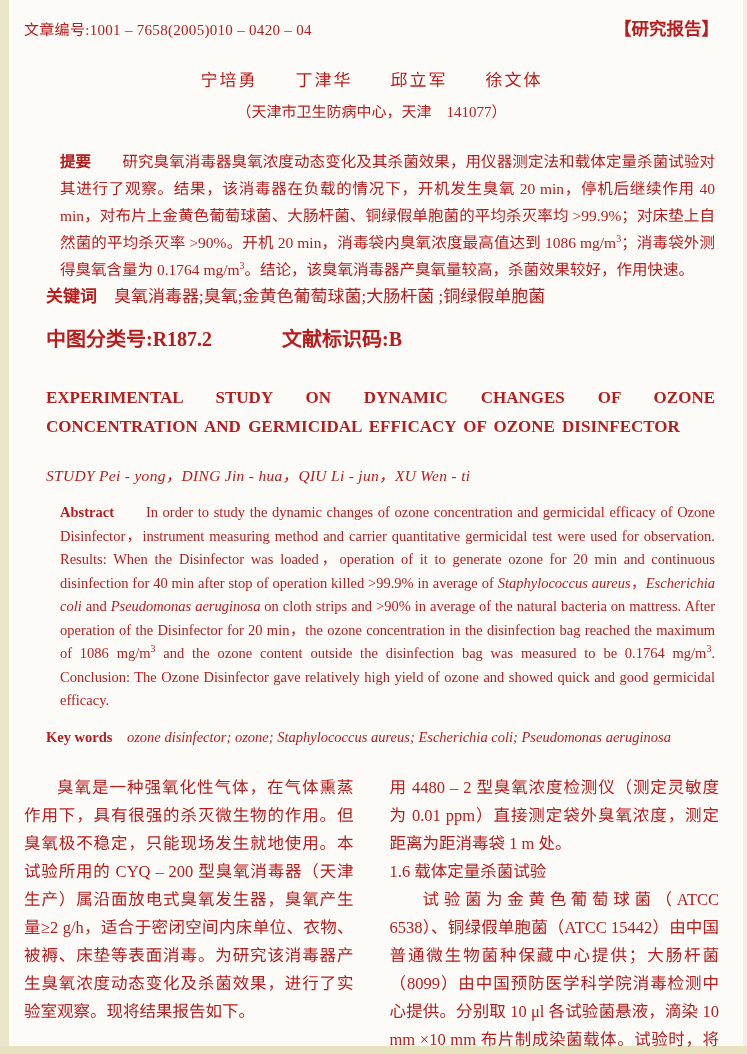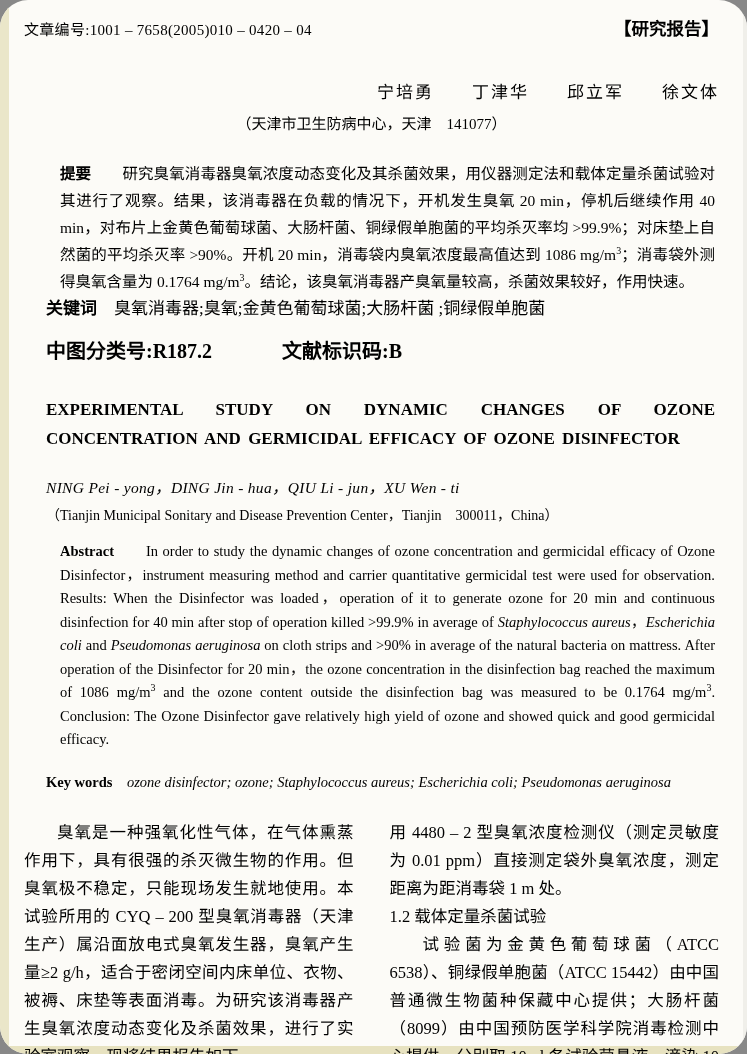--- a/index.html
+++ b/index.html
@@ -11,45 +11,45 @@
   .edge-left{position:absolute;left:0;top:0;width:9px;height:100%;}
   .edge-bottom{position:absolute;left:0;bottom:0;width:100%;height:8px;}
   .edge-right{position:absolute;right:0;top:0;width:4px;height:100%;background:#f0efea;}
   .content{position:absolute;left:24px;right:28px;top:0;}
 
   .topline{display:flex;justify-content:space-between;align-items:baseline;margin-top:15px;}
   .article-no{font-size:15px;letter-spacing:.3px;}
   .report-tag{font-weight:bold;font-size:17.5px;}
 
   .title{text-align:center;font-size:25px;font-weight:bold;letter-spacing:1.5px;margin-top:30px;}
-  .authors{text-align:right;font-size:17px;margin-top:38px;letter-spacing:2px;}
+  .authors{text-align:center;font-size:17px;margin-top:26px;letter-spacing:2px;}
   .affiliation{text-align:center;font-size:15px;margin-top:9px;}
 
   .meta{margin:27px 4px 0 36px;font-size:15.5px;line-height:27px;text-align:justify;}
   .kwline{margin:0 4px 16px 22px;font-size:17px;line-height:27px;font-family:Liberation Serif, serif;}
   .clcline{margin:0 4px 0 22px;font-size:20px;line-height:27px;}
   .clc-gap{display:inline-block;width:70px;}
 
   .en-title{margin:30px 4px 0 22px;font-size:17px;font-weight:bold;line-height:29px;text-align:justify;text-align-last:left;word-spacing:3px;}
   .en-authors{margin:22px 4px 0 22px;font-size:15.5px;font-style:italic;letter-spacing:.3px;}
   .en-affil{margin:7px 4px 0 22px;font-size:14px;}
   .en-abstract{margin:16px 4px 0 36px;font-size:14.5px;line-height:23.5px;text-align:justify;}
-  .en-keywords{margin:19px 4px 0 22px;font-size:14.5px;line-height:23.5px;}
+  .en-keywords{margin:13px 4px 0 22px;font-size:14.5px;line-height:23.5px;}
 
   .columns{display:flex;gap:36px;margin-top:25px;font-size:16.5px;line-height:28px;text-align:justify;}
   .col{flex:1;min-width:0;}
   .col p{margin:0;}
   .col p.indent{text-indent:2em;}
   .h2{margin:0;}
   sup{font-size:10px;line-height:0;}
 </style>
 </head>
 <body>
 
-<div class="page" style="background: rgb(252, 251, 247); color: #000000; border-radius: 28px;">
+<div class="page" style="background: rgb(252, 251, 247); color: #b91c1c;">
   <div class="edge-left" style="background: rgb(234, 230, 201);"></div>
   <div class="edge-right"></div>
   <div class="edge-bottom" style="background: rgb(231, 226, 192);"></div>
 
   <div class="content">
 
     <div class="topline">
       <span class="article-no">文章编号:1001 – 7658(2005)010 – 0420 – 04</span>
       <span class="report-tag">【研究报告】</span>
     </div>
@@ -57,31 +57,30 @@
     <div class="authors">宁培勇　　丁津华　　邱立军　　徐文体</div>
     <div class="affiliation">（天津市卫生防病中心，天津　141077）</div>
 
     <div class="meta"><span style="font-weight: bold;">提要</span><span>　　研究臭氧消毒器臭氧浓度动态变化及其杀菌效果，用仪器测定法和载体定量杀菌试验对其进行了观察。结果，该消毒器在负载的情况下，开机发生臭氧 20 min，停机后继续作用 40 min，对布片上金黄色葡萄球菌、大肠杆菌、铜绿假单胞菌的平均杀灭率均 &gt;99.9%；对床垫上自然菌的平均杀灭率 &gt;90%。开机 20 min，消毒袋内臭氧浓度最高值达到 1086 mg/m</span><sup>3</sup><span>；消毒袋外测得臭氧含量为 0.1764 mg/m</span><sup>3</sup><span>。结论，该臭氧消毒器产臭氧量较高，杀菌效果较好，作用快速。</span></div>
     <div class="kwline"><span style="font-weight: bold;">关键词</span><span>　臭氧消毒器;臭氧;金黄色葡萄球菌;大肠杆菌 ;铜绿假单胞菌</span></div>
     <div class="clcline">
       <b>中图分类号:R187.2</b><span class="clc-gap"></span><b>文献标识码:B</b>
     </div>
 
     <div class="en-title">EXPERIMENTAL STUDY ON DYNAMIC CHANGES OF OZONE CONCENTRATION AND GERMICIDAL EFFICACY OF OZONE DISINFECTOR</div>
-    <div class="en-authors">NING Pei - yong，DING Jin - hua，QIU Li - jun，XU Wen - ti</div>
-    <div class="en-affil">（Tianjin Municipal Sonitary and Disease Prevention Center，Tianjin　300011，China）</div>
+    <div class="en-authors">STUDY Pei - yong，DING Jin - hua，QIU Li - jun，XU Wen - ti</div>
     <div class="en-abstract"><span style="font-weight: bold;">Abstract</span><span>　　In order to study the dynamic changes of ozone concentration and germicidal efficacy of Ozone Disinfector，instrument measuring method and carrier quantitative germicidal test were used for observation. Results: When the Disinfector was loaded，operation of it to generate ozone for 20 min and continuous disinfection for 40 min after stop of operation killed &gt;99.9% in average of </span><span style="font-style: italic;">Staphylococcus aureus</span><span>，</span><span style="font-style: italic;">Escherichia coli</span><span> and </span><span style="font-style: italic;">Pseudomonas aeruginosa</span><span> on cloth strips and &gt;90% in average of the natural bacteria on mattress. After operation of the Disinfector for 20 min，the ozone concentration in the disinfection bag reached the maximum of 1086 mg/m</span><sup>3</sup><span> and the ozone content outside the disinfection bag was measured to be 0.1764 mg/m</span><sup>3</sup><span>. Conclusion: The Ozone Disinfector gave relatively high yield of ozone and showed quick and good germicidal efficacy.</span></div>
     <div class="en-keywords"><span style="font-weight: bold;">Key words</span><span>　</span><span style="font-style: italic;">ozone disinfector; ozone; Staphylococcus aureus; Escherichia coli; Pseudomonas aeruginosa</span></div>
 
     <div class="columns">
       <div class="col">
         <p class="indent">臭氧是一种强氧化性气体，在气体熏蒸作用下，具有很强的杀灭微生物的作用。但臭氧极不稳定，只能现场发生就地使用。本试验所用的 CYQ – 200 型臭氧消毒器（天津生产）属沿面放电式臭氧发生器，臭氧产生量≥2 g/h，适合于密闭空间内床单位、衣物、被褥、床垫等表面消毒。为研究该消毒器产生臭氧浓度动态变化及杀菌效果，进行了实验室观察。现将结果报告如下。</p>
 
       </div>
       <div class="col">
         <p>用 4480 – 2 型臭氧浓度检测仪（测定灵敏度为 0.01 ppm）直接测定袋外臭氧浓度，测定距离为距消毒袋 1 m 处。</p>
-        <p class="h2">1.2 载体定量杀菌试验</p>
+        <p class="h2">1.6 载体定量杀菌试验</p>
         <p class="indent">试验菌为金黄色葡萄球菌（ATCC 6538）、铜绿假单胞菌（ATCC 15442）由中国普通微生物菌种保藏中心提供；大肠杆菌（8099）由中国预防医学科学院消毒检测中心提供。分别取 10 μl 各试验菌悬液，滴染 10 mm ×10 mm 布片制成染菌载体。试验时，将菌片用无菌纱布袋包裹，每袋 2 片，分别放置于消毒袋内单人床垫表面 4 角及中间共 5 点，边缘 4 点距床边 15 cm，然后密封。接通消毒机臭氧输送管，开启臭氧发生器，消毒机发生臭氧不同时间后停机，继续维持作用 40 min。试验环境温度为 25℃，相对湿度为 50% ～55%。试验结束后，取出菌片，连同不经处理的阳性对照菌片分别投入含回收液试</p>
       </div>
     </div>
 
   </div>
 </div>
 
 </body></html>

